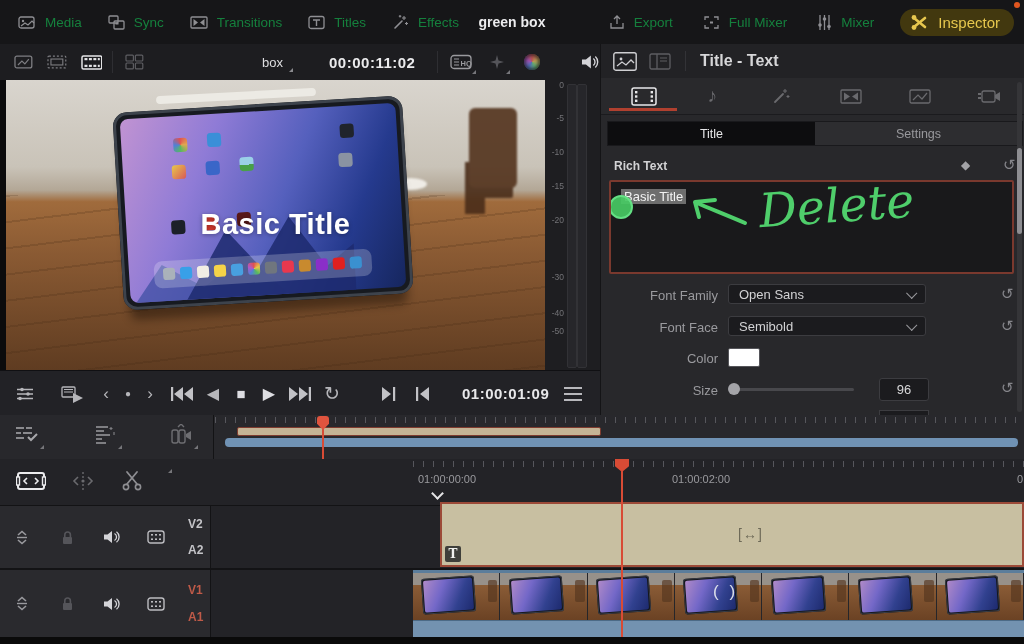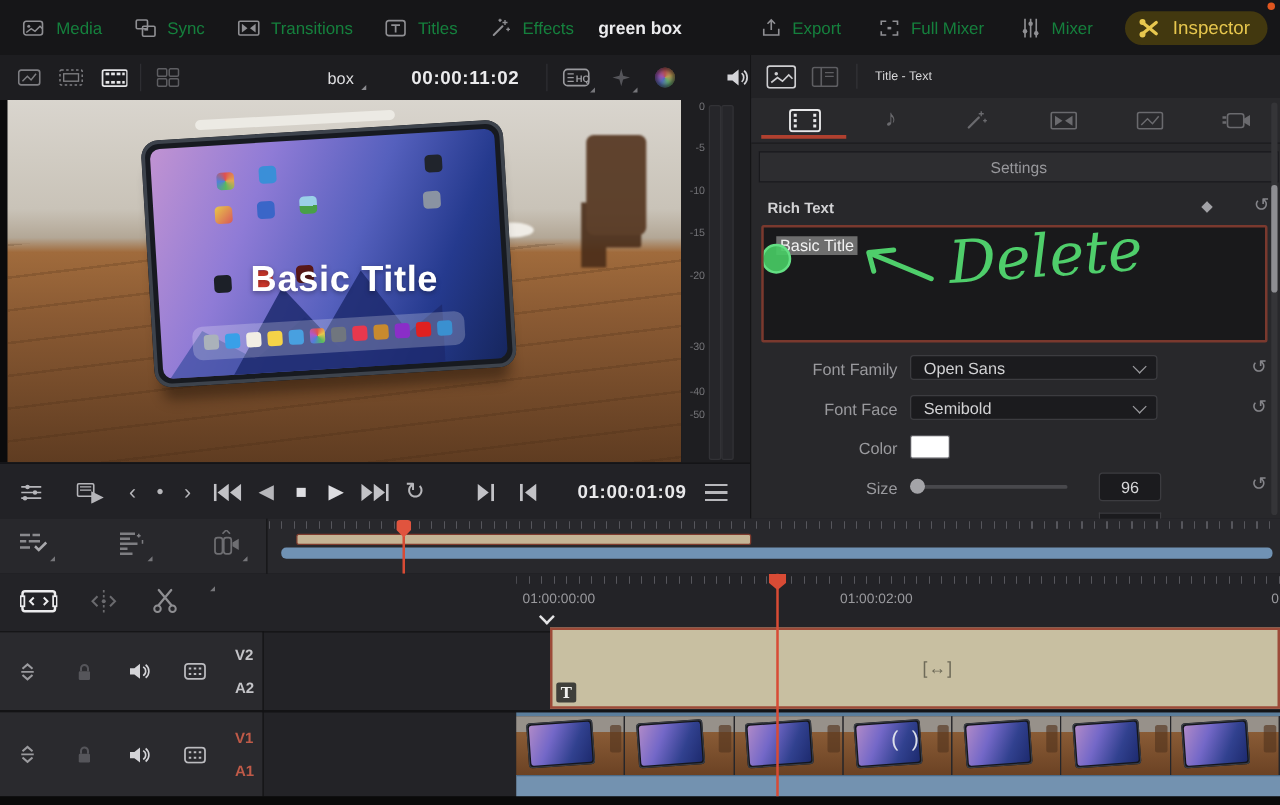--- a/index.html
+++ b/index.html
@@ -66,21 +66,21 @@
              border-top:1px solid #101013;border-bottom:1px solid #101013;}
   .tbtn{position:absolute;top:0;height:45px;display:flex;align-items:center;justify-content:center;color:#b6b6ba;}
   .glyph{font-size:16px;line-height:1;}
   .tr-tc{position:absolute;left:462px;top:0;height:45px;display:flex;align-items:center;
          font-size:15px;font-weight:bold;color:#e8e8ea;letter-spacing:.5px;}
   .burger{width:18px;height:14px;background:repeating-linear-gradient(#b8b8bc 0 2px,transparent 2px 6px);}
   
   .inspector{position:absolute;left:600px;top:44px;width:424px;height:371px;background:#28282b;border-left:1px solid #141416;}
   .insp-head{position:absolute;left:0;top:0;width:424px;height:34px;background:#222225;
              border-bottom:1px solid #161618;display:flex;align-items:center;}
-  .insp-title{font-size:10px;font-weight:normal;color:#d6d6d8;margin-left:14px;}
+  .insp-title{font-size:16px;font-weight:bold;color:#d6d6d8;margin-left:14px;}
   .tabstrip{position:absolute;left:0;top:34px;width:424px;height:36px;background:#29292c;border-bottom:1px solid #1b1b1e;}
   .tabcell{position:absolute;top:0;width:69px;height:36px;display:flex;align-items:center;justify-content:center;}
   .tab-underline{position:absolute;left:8px;top:30px;width:68px;height:3px;background:#b0402f;}
   .subtabs{position:absolute;left:6px;top:77px;width:414px;height:23px;background:#2d2d30;
            border:1px solid #19191c;display:flex;}
   .subtab{flex:1;display:flex;align-items:center;justify-content:center;font-size:12.5px;color:#98989c;}
   .subtab.active{background:#0d0d0f;color:#e8e8ea;}
   .rt-row{position:absolute;left:0;top:110px;width:424px;height:26px;}
   .rt-title{position:absolute;left:13px;top:5px;font-size:12px;font-weight:bold;color:#d2d2d4;}
   .kf{position:absolute;left:360px;top:4px;color:#a2a2a6;font-size:12px;}
@@ -461,20 +461,21 @@
             <rect x="5" y="4" width="13" height="11" rx="2" fill="none" stroke="#6a6a6e" stroke-width="1.3"></rect>
             <path d="M18 8 l5-3 v9 l-5-3 Z" fill="#6a6a6e"></path>
             <rect x="1" y="6" width="3" height="2" fill="#6a6a6e"></rect>
             <rect x="1" y="10" width="3" height="2" fill="#6a6a6e"></rect>
           </svg>
       </div>
       <div class="tab-underline"></div>
     </div>
 
     <div class="subtabs">
+      <div class="subtab active">Title</div>
       <div class="subtab">Settings</div>
     </div>
 
     <div class="rt-row">
       <span class="rt-title">Rich Text</span>
       <span class="kf">◆</span>
       <span class="reset" style="position:absolute;left:402px;top:3px;">↺</span>
     </div>
 
     <div class="textbox">

